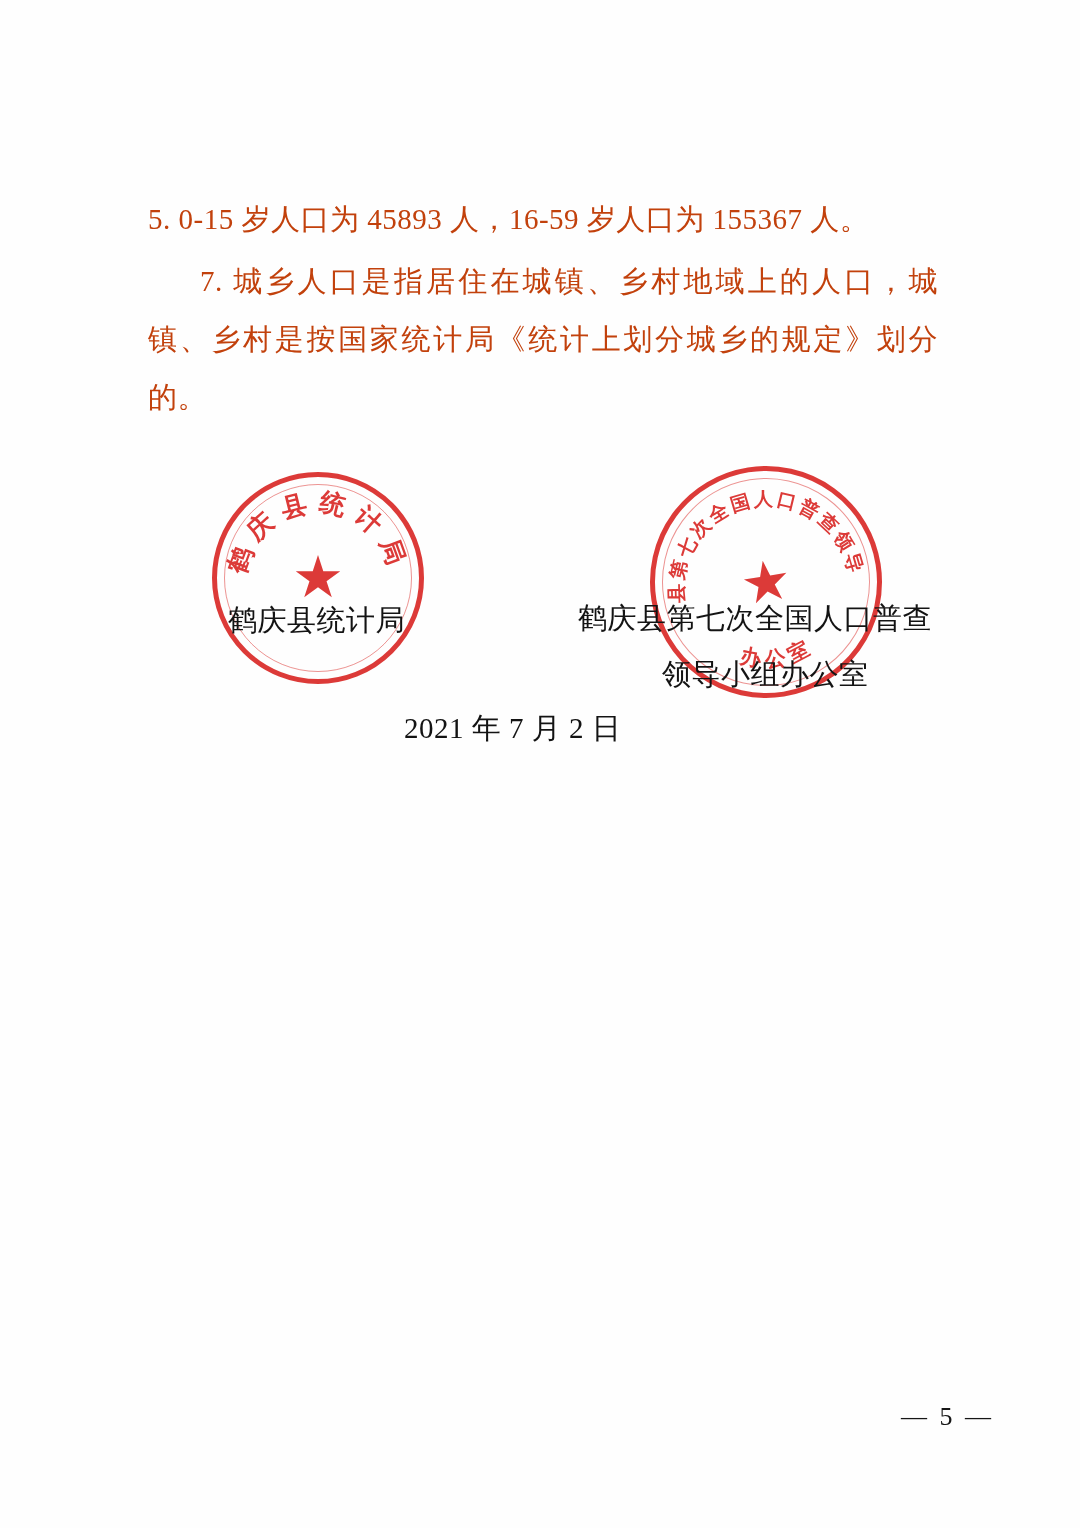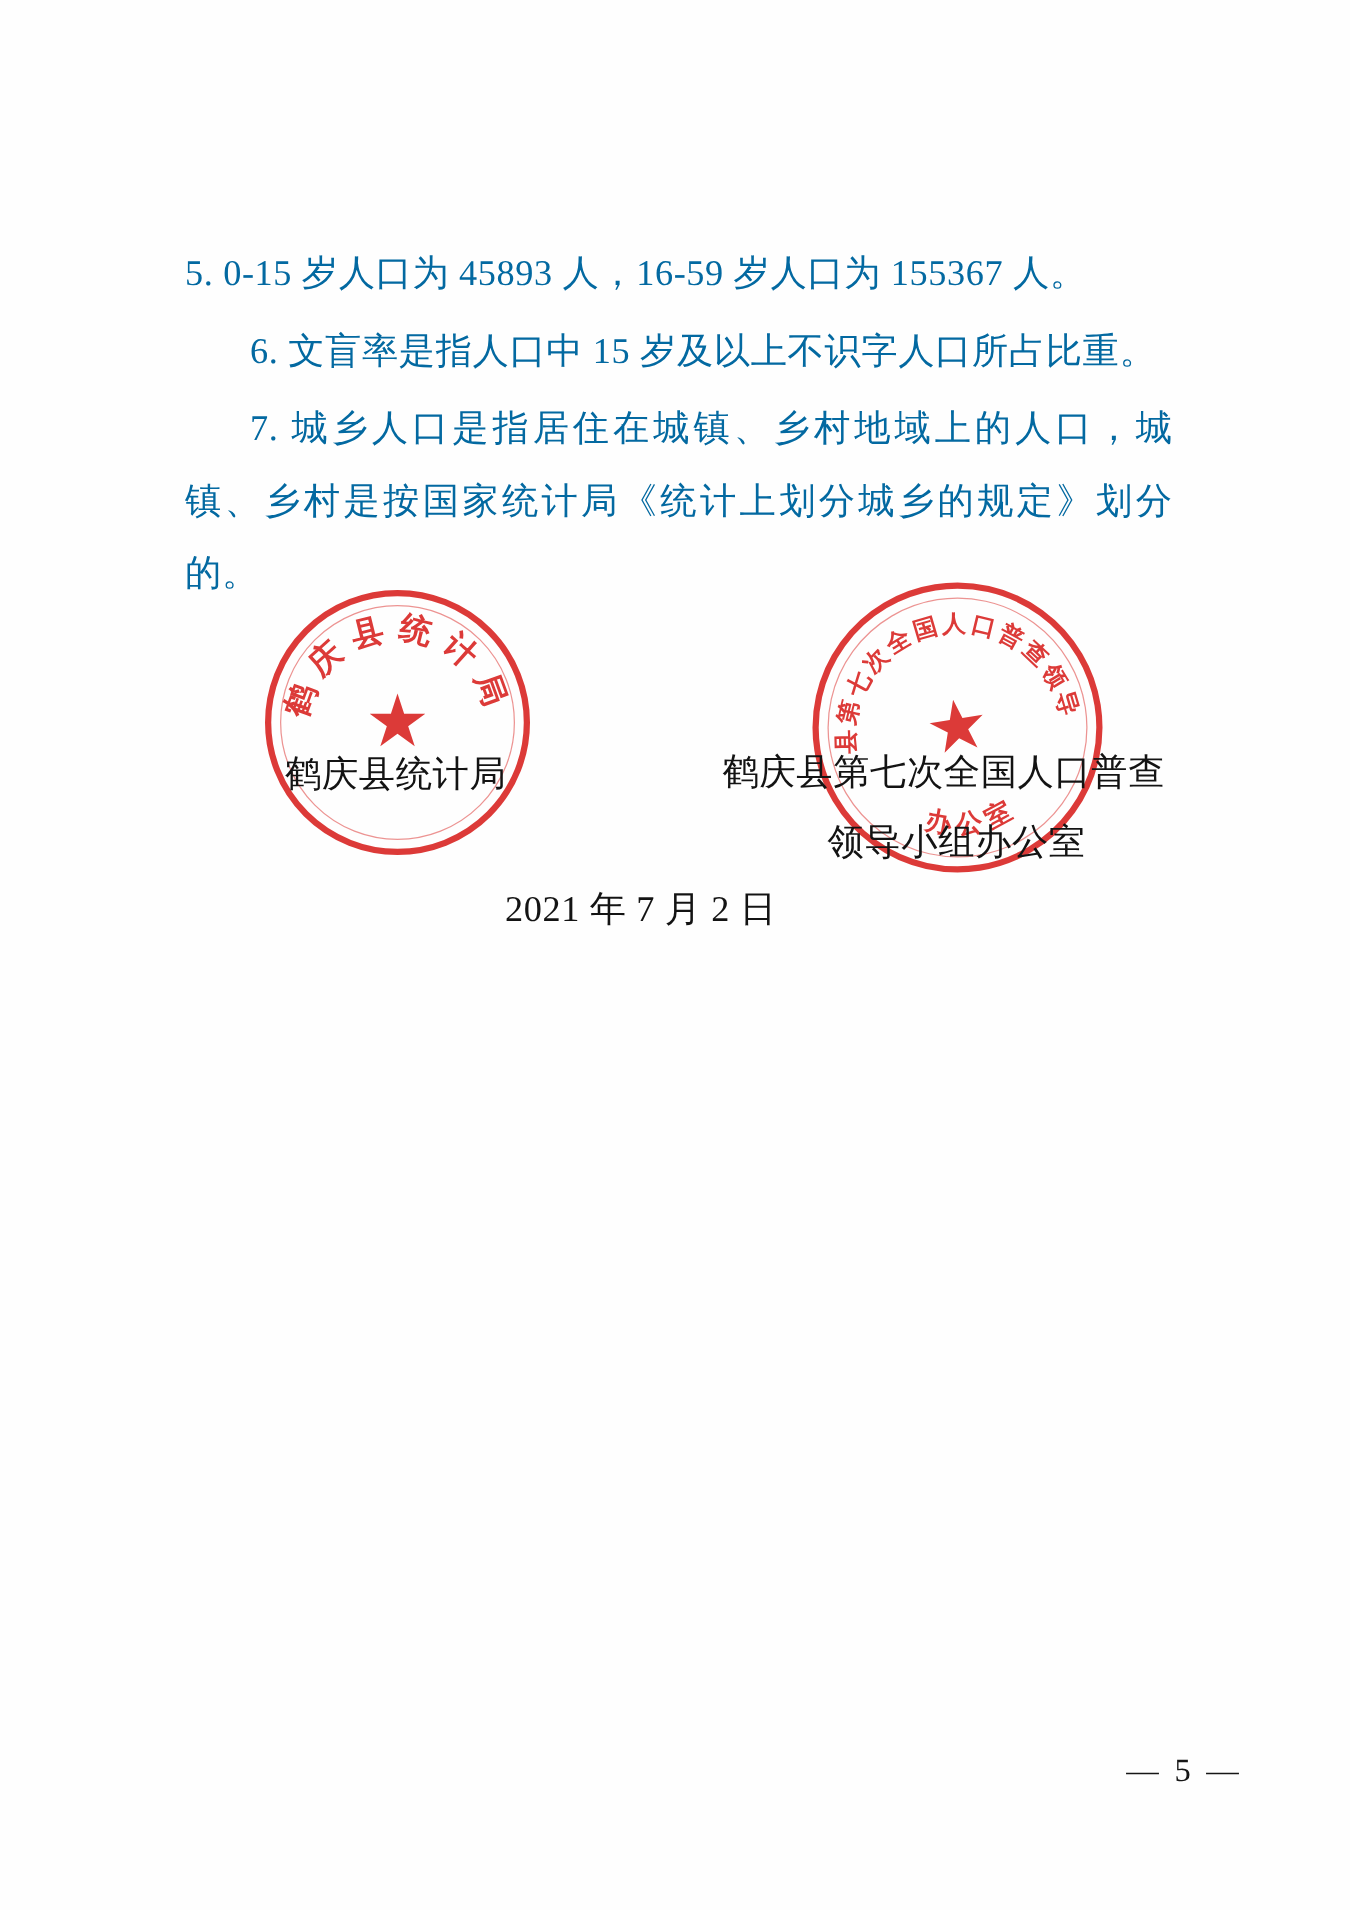--- a/index.html
+++ b/index.html
@@ -28,21 +28,21 @@
     top: 190px;
     width: 790px;
   }
 
   .para {
     font-size: 29px;
     line-height: 58px;
     letter-spacing: 0.5px;
     text-align: justify;
     margin: 0 0 4px 0;
-    color: #0369a1;
+    color: #c2410c;
   }
 
   
   .seal {
     position: absolute;
     border-radius: 50%;
     border: 5px solid #d8201d;
     box-sizing: border-box;
     opacity: 0.88;
   }
@@ -111,21 +111,20 @@
     letter-spacing: 3px;
   }
 </style>
 </head>
 <body>
 
 <div class="page">
 
   <div class="body-text">
     <p class="para">5. 0-15 岁人口为 45893 人，16-59 岁人口为 155367 人。</p>
-    <p class="para" style="text-indent: 52px;">6. 文盲率是指人口中 15 岁及以上不识字人口所占比重。</p>
     <p class="para" style="text-indent: 52px;">7. 城乡人口是指居住在城镇、乡村地域上的人口，城镇、乡村是按国家统计局《统计上划分城乡的规定》划分的。</p>
   </div>
 
   <div class="seal" id="seal-tongjiju">
     <div class="ring-inner"></div>
     <svg class="seal-arc" viewBox="0 0 212 212">
       <defs>
         <path id="arcTop1" d="M 30,112 A 76,76 0 0 1 182,112"></path>
       </defs>
       <text font-size="27" letter-spacing="10">

